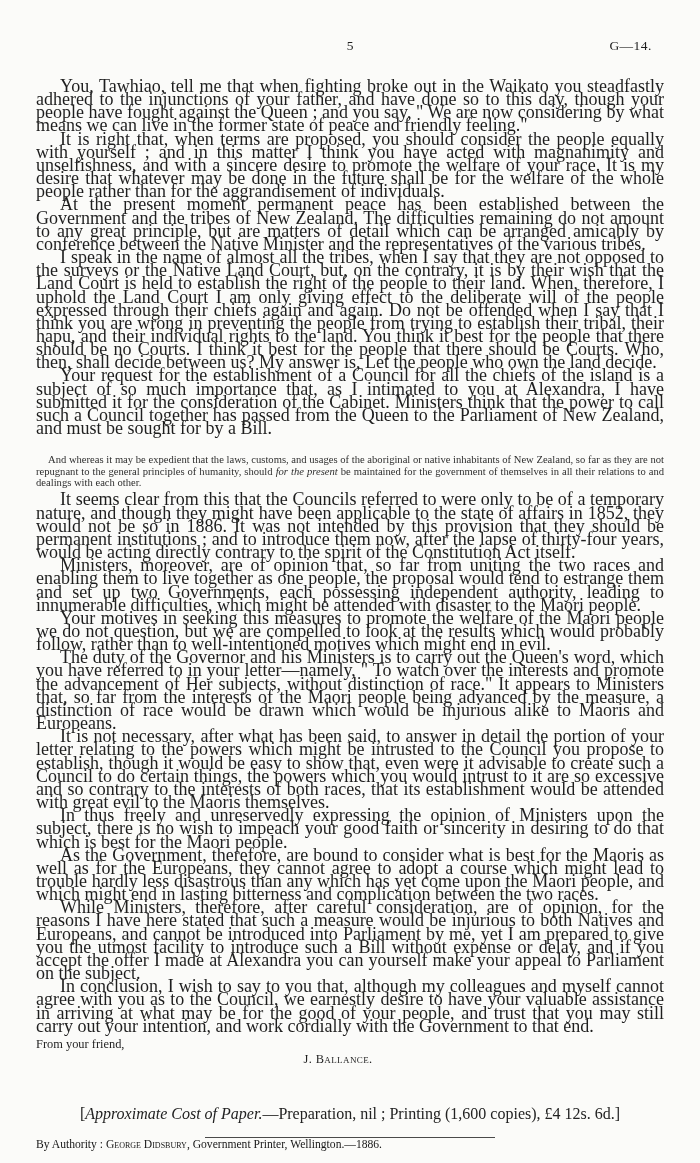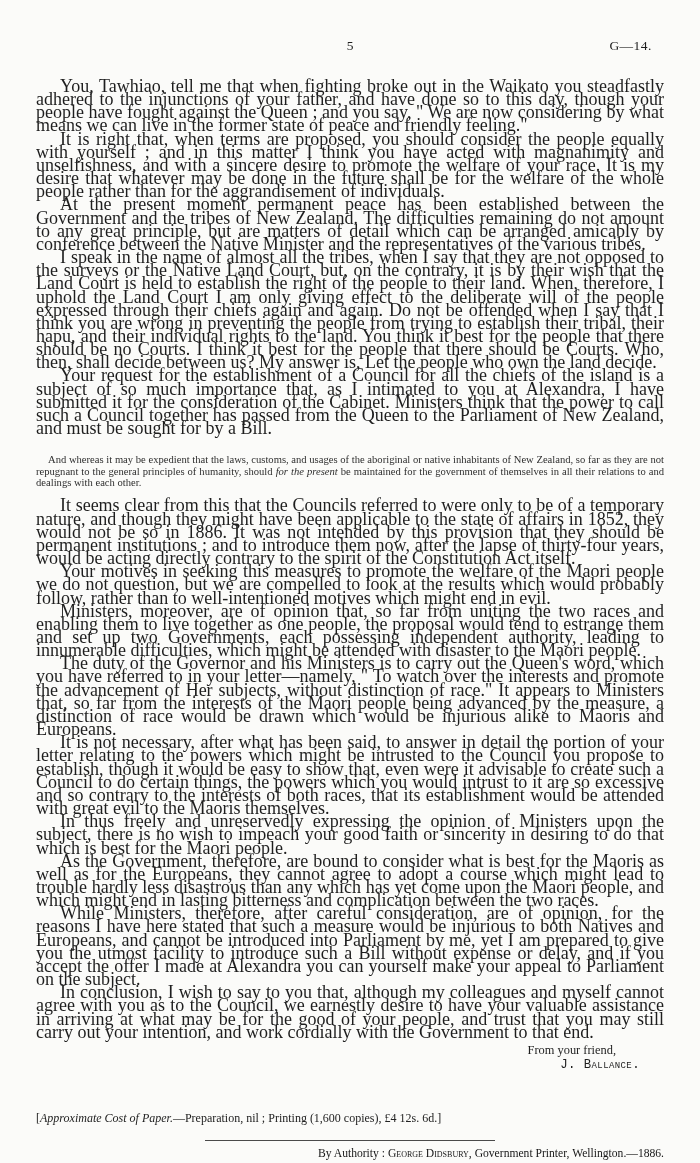--- a/index.html
+++ b/index.html
@@ -38,41 +38,40 @@
     font-size: 18px;
     line-height: 13.15px;
   }
   p.para.small {
     font-size: 10.6px;
     line-height: 11.4px;
     text-indent: 12px;
     color: #2e2e2e;
   }
   p.para.body + p.para.small { margin-top: 19px; }
-  p.para.small + p.para.body { margin-top: 11px; }
+  p.para.small + p.para.body { margin-top: 5px; }
   .i  { font-style: italic; }
   .sc { font-variant: small-caps; }
   .closing { margin-top: 4px; font-size: 12.4px; }
-  .closing-line1 { text-align: right; padding-right: 48px; line-height: 15px; }
-  .closing-line2 { text-align: right; padding-right: 24px; line-height: 15px; letter-spacing: 0.4px; font-family: Liberation Mono, monospace; }
+  .closing-line1 { text-align: left; padding-right: 48px; line-height: 15px; }
+  .closing-line2 { text-align: center; padding-right: 24px; line-height: 15px; letter-spacing: 0.4px; }
   .footnote {
     margin-top: 38px;
-    text-align: left;
-    font-size: 12px;
+    text-align: center;
+    font-size: 16px;
     color: #222;
   }
   .rule {
     width: 290px;
     margin: 14px auto 0 auto;
     border-top: 1px solid #4a4a4a;
     height: 0;
   }
   .imprint {
-    margin-top: 6px;
-    text-align: right;
+    text-align: left;
     font-size: 11.6px;
     color: #161616;
   }
 </style>
 </head>
 <body>
 
 <div class="page">
 
   <div class="header">
@@ -81,22 +80,22 @@
   </div>
 
   <div class="body-block">
       <p class="para body"><span>You, Tawhiao, tell me that when fighting broke out in the Waikato you steadfastly adhered to the injunctions of your father, and have done so to this day, though your people have fought against the Queen ; and you say, " We are now considering by what means we can live in the former state of peace and friendly feeling."</span></p>
       <p class="para body"><span>It is right that, when terms are proposed, you should consider the people equally with yourself ; and in this matter I think you have acted with magnanimity and unselfishness, and with a sincere desire to promote the welfare of your race.  It is my desire that whatever may be done in the future shall be for the welfare of the whole people rather than for the aggrandisement of individuals.</span></p>
       <p class="para body"><span>At the present moment permanent peace has been established between the Government and the tribes of New Zealand.  The difficulties remaining do not amount to any great principle, but are matters of detail which can be arranged amicably by conference between the Native Minister and the representatives of the various tribes.</span></p>
       <p class="para body"><span>I speak in the name of almost all the tribes, when I say that they are not opposed to the surveys or the Native Land Court, but, on the contrary, it is by their wish that the Land Court is held to establish the right of the people to their land.  When, therefore, I uphold the Land Court I am only giving effect to the deliberate will of the people expressed through their chiefs again and again.  Do not be offended when I say that I think you are wrong in preventing the people from trying to establish their tribal, their hapu, and their individual rights to the land.  You think it best for the people that there should be no Courts.  I think it best for the people that there should be Courts. Who, then, shall decide between us?  My answer is, Let the people who own the land decide.</span></p>
       <p class="para body"><span>Your request for the establishment of a Council for all the chiefs of the island is a subject of so much importance that, as I intimated to you at Alexandra, I have submitted it for the consideration of the Cabinet.  Ministers think that the power to call such a Council together has passed from the Queen to the Parliament of New Zealand, and must be sought for by a Bill.</span></p>
       <p class="para small"><span>And whereas it may be expedient that the laws, customs, and usages of the aboriginal or native inhabitants of New Zealand, so far as they are not repugnant to the general principles of humanity, should </span><span class="i">for the present</span><span> be maintained for the government of themselves in all their relations to and dealings with each other.</span></p>
       <p class="para body"><span>It seems clear from this that the Councils referred to were only to be of a temporary nature, and though they might have been applicable to the state of affairs in 1852, they would not be so in 1886.  It was not intended by this provision that they should be permanent institutions ; and to introduce them now, after the lapse of thirty-four years, would be acting directly contrary to the spirit of the Constitution Act itself.</span></p>
+      <p class="para body"><span>Ministers, moreover, are of opinion that, so far from uniting the two races and enabling them to live together as one people, the proposal would tend to estrange them and set up two Governments, each possessing independent authority, leading to innumerable difficulties, which might be attended with disaster to the Maori people.</span></p>
       <p class="para body"><span>Your motives in seeking this measures to promote the welfare of the Maori people we do not question, but we are compelled to look at the results which would probably follow, rather than to well-intentioned motives which might end in evil.</span></p>
-      <p class="para body"><span>Ministers, moreover, are of opinion that, so far from uniting the two races and enabling them to live together as one people, the proposal would tend to estrange them and set up two Governments, each possessing independent authority, leading to innumerable difficulties, which might be attended with disaster to the Maori people.</span></p>
       <p class="para body"><span>The duty of the Governor and his Ministers is to carry out the Queen's word, which you have referred to in your letter—namely, " To watch over the interests and promote the advancement of Her subjects, without distinction of race."  It appears to Ministers that, so far from the interests of the Maori people being advanced by the measure, a distinction of race would be drawn which would be injurious alike to Maoris and Europeans.</span></p>
       <p class="para body"><span>It is not necessary, after what has been said, to answer in detail the portion of your letter relating to the powers which might be intrusted to the Council you propose to establish, though it would be easy to show that, even were it advisable to create such a Council to do certain things, the powers which you would intrust to it are so excessive and so contrary to the interests of both races, that its establishment would be attended with great evil to the Maoris themselves.</span></p>
       <p class="para body"><span>In thus freely and unreservedly expressing the opinion of Ministers upon the subject, there is no wish to impeach your good faith or sincerity in desiring to do that which is best for the Maori people.</span></p>
       <p class="para body"><span>As the Government, therefore, are bound to consider what is best for the Maoris as well as for the Europeans, they cannot agree to adopt a course which might lead to trouble hardly less disastrous than any which has yet come upon the Maori people, and which might end in lasting bitterness and complication between the two races.</span></p>
       <p class="para body"><span>While Ministers, therefore, after careful consideration, are of opinion, for the reasons I have here stated that such a measure would be injurious to both Natives and Europeans, and cannot be introduced into Parliament by me, yet I am prepared to give you the utmost facility to introduce such a Bill without expense or delay, and if you accept the offer I made at Alexandra you can yourself make your appeal to Parliament on the subject.</span></p>
       <p class="para body"><span>In conclusion, I wish to say to you that, although my colleagues and myself cannot agree with you as to the Council, we earnestly desire to have your valuable assistance in arriving at what may be for the good of your people, and trust that you may still carry out your intention, and work cordially with the Government to that end.</span></p>
     </div>
 
   <div class="closing">
     <div class="closing-line1">From your friend,</div>

